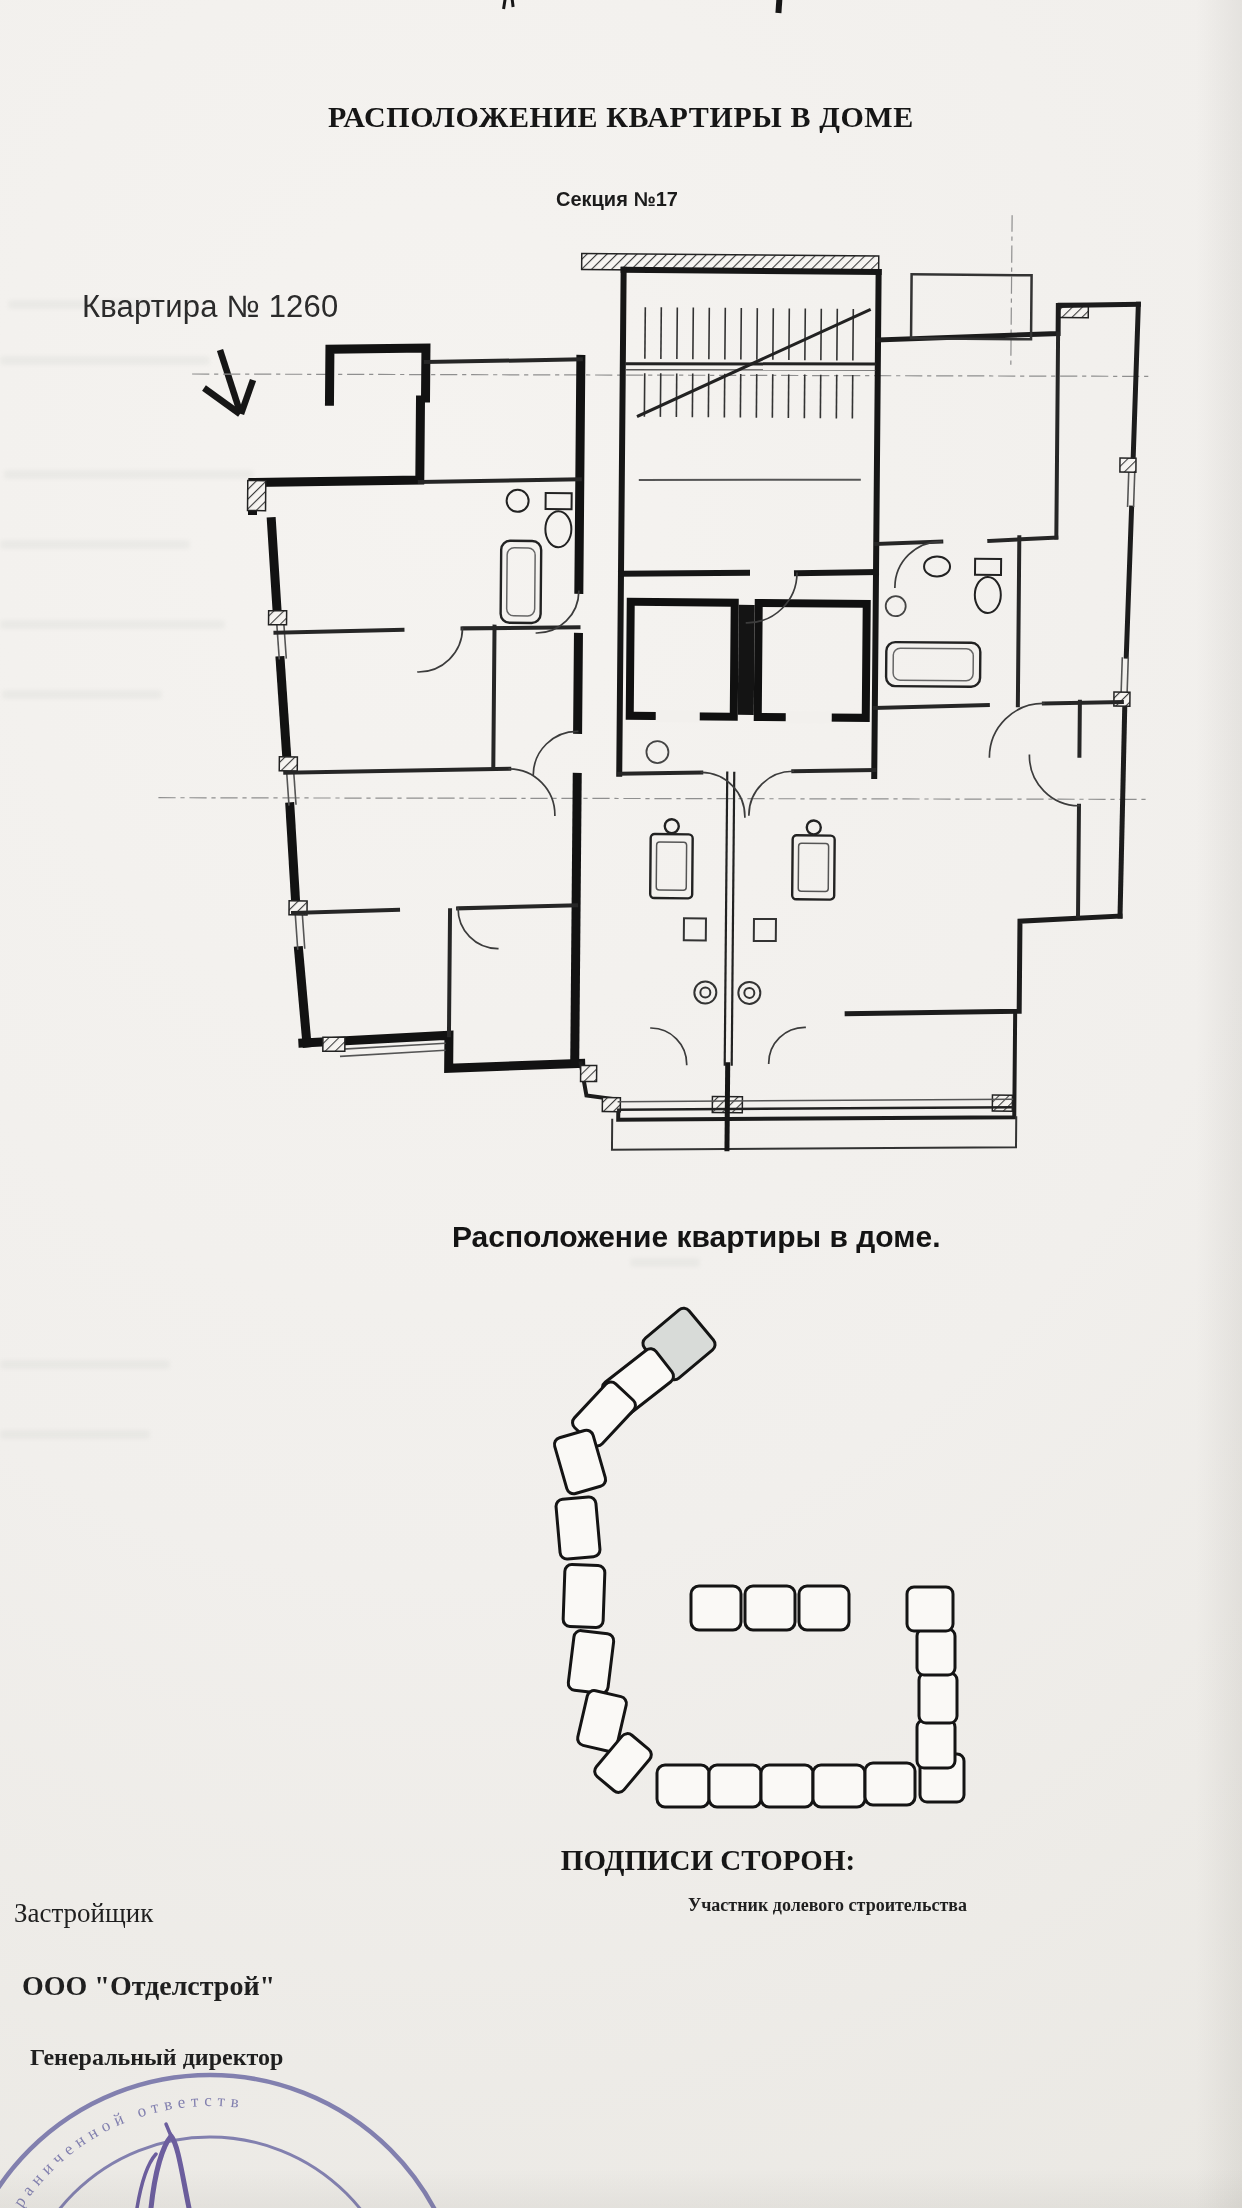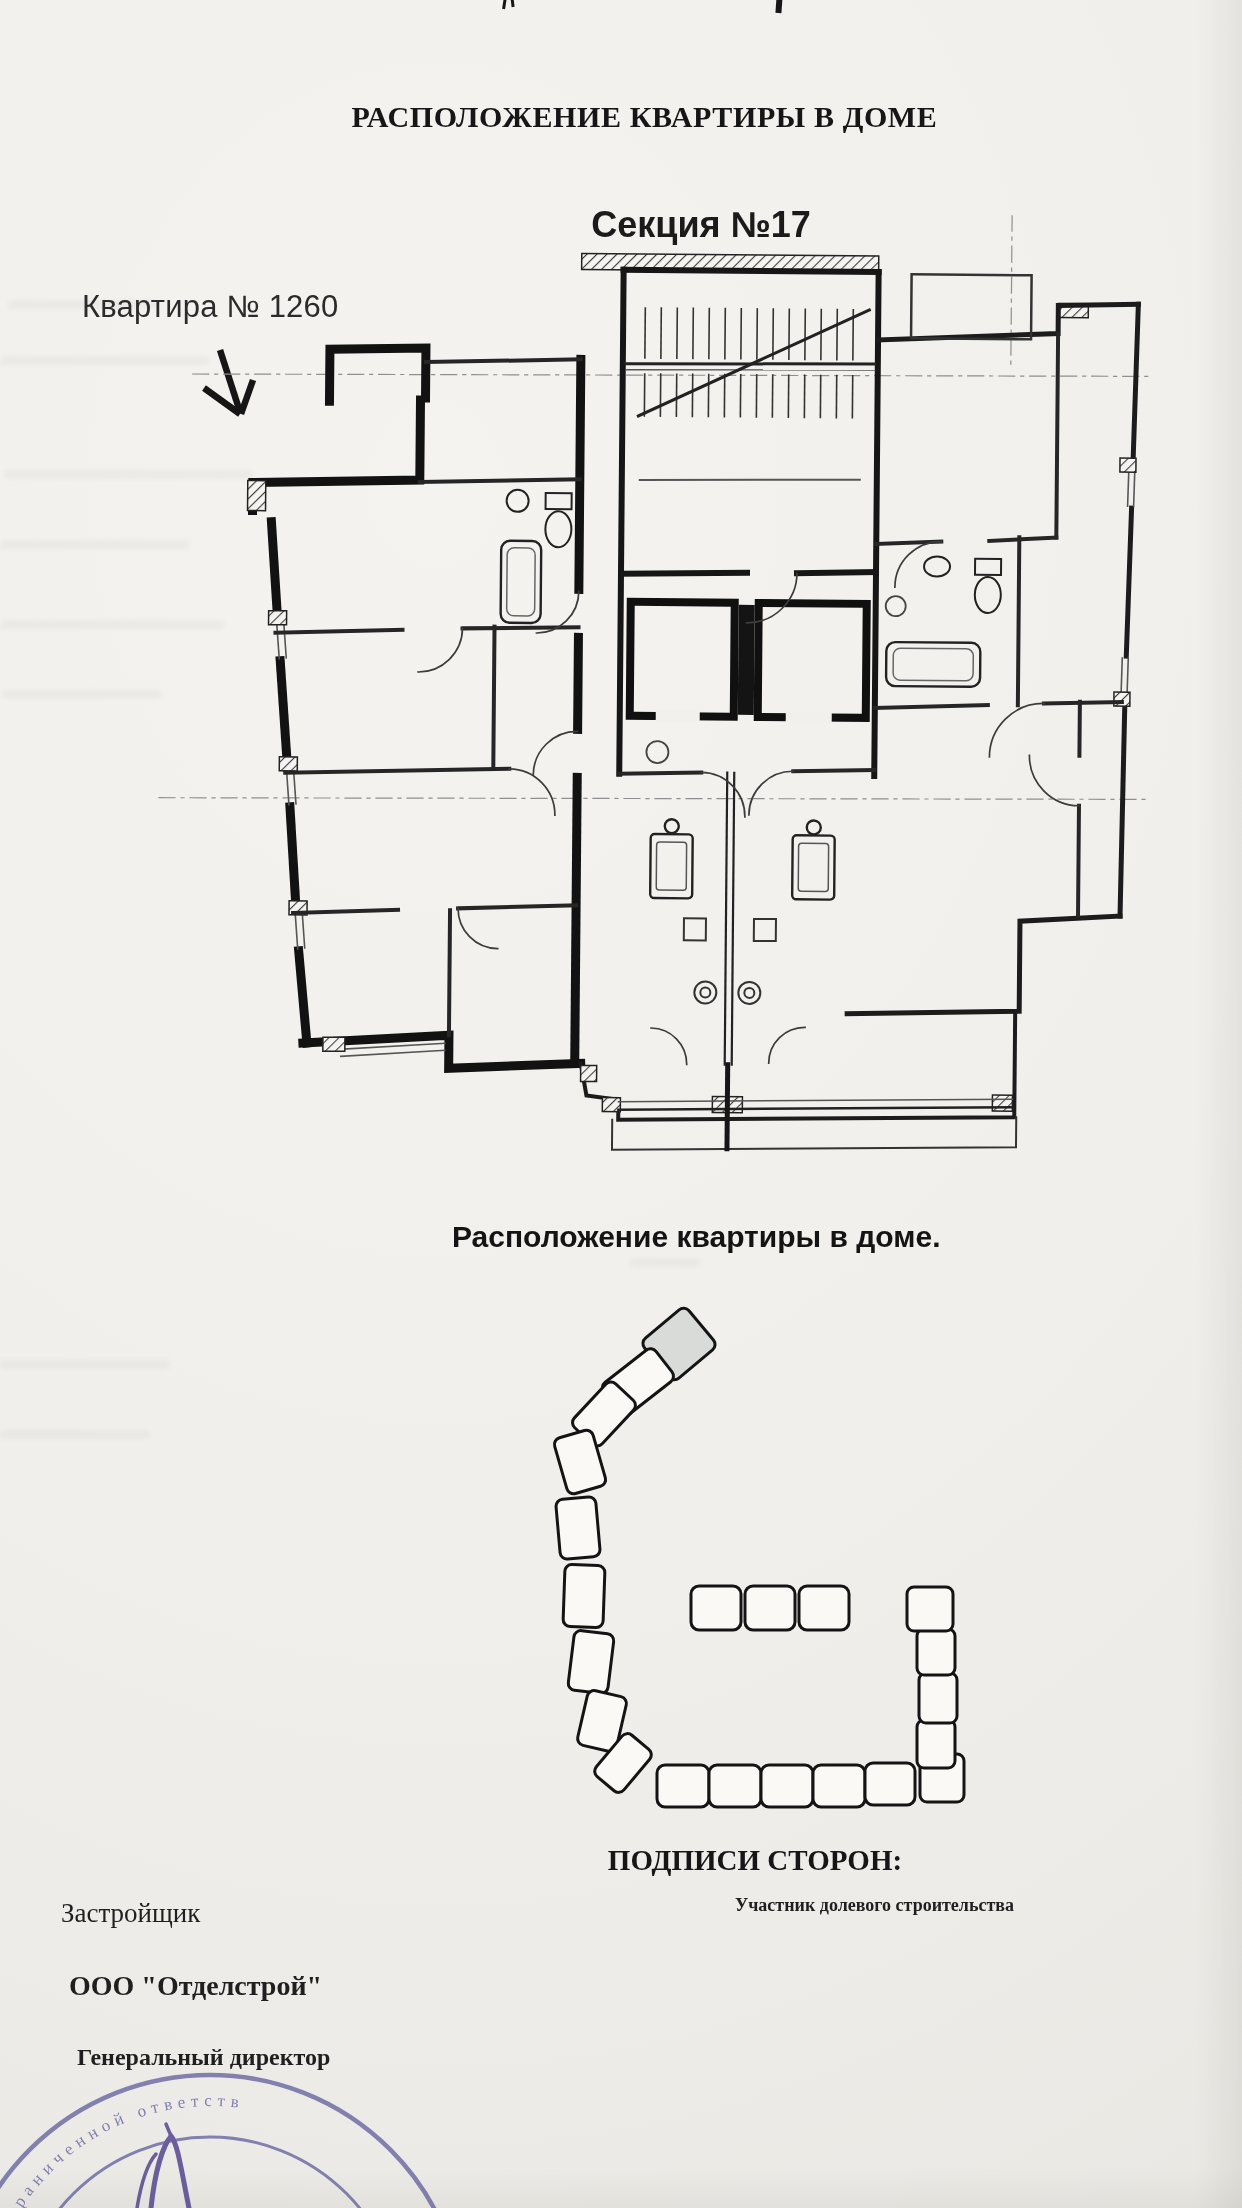--- a/index.html
+++ b/index.html
@@ -1,26 +1,26 @@
 <!DOCTYPE html>
 <html><head>
 <meta charset="utf-8">
 <style>
   html,body{margin:0;padding:0;background:#888;}
   .page{position:relative;width:1242px;height:2208px;overflow:hidden;
     background:radial-gradient(130% 90% at 35% 22%, #f5f3f0 0%, #f1efec 55%, #eae8e3 100%);
     font-family:"Liberation Sans",sans-serif;color:#1f1f1f;}
-  .serif{font-family:"Liberation Serif",serif;padding-left:47px;}
+  .serif{font-family:"Liberation Serif",serif;}
   .abs{position:absolute;}
   .edge-right{position:absolute;top:0;right:0;bottom:0;width:46px;
     background:linear-gradient(to right,rgba(60,55,45,0),rgba(60,55,45,.07));}
   .edge-bottom{position:absolute;left:0;right:0;bottom:0;height:40px;
     background:linear-gradient(to bottom,rgba(60,55,45,0),rgba(60,55,45,.05));}
   .doc-title{left:0;right:0;top:100px;text-align:center;font-weight:bold;font-size:30px;letter-spacing:.6px;color:#161616;}
-  .section-label{left:556px;top:204px;width:290px;text-align:center;font-weight:bold;font-size:36px;color:#1b1b1b;}
+  .section-label{left:556px;top:188px;width:290px;text-align:left;font-weight:bold;font-size:20px;color:#1b1b1b;}
   .callout{left:82px;font-size:31px;color:#2b2b2b;letter-spacing:.2px;margin-top:43px;}
   .subheading{left:452px;top:1220px;font-size:30px;font-weight:bold;color:#141414;text-align:center;}
   .sig-heading{left:540px;top:1836px;width:336px;text-align:center;font-weight:bold;font-size:29px;color:#161616;margin-top:8px;}
   .role-left{left:14px;top:1898px;font-weight:normal;font-size:27px;}
   .role-right{left:688px;top:1895px;font-weight:bold;font-size:18px;}
   .company{left:22px;top:1970px;font-weight:bold;font-size:28px;}
   .sig-title{left:30px;top:2044px;font-weight:bold;font-size:24px;}
   .ghost{position:absolute;background:#7d8c84;opacity:.07;filter:blur(2px);border-radius:4px;height:9px;}
   .mark{position:absolute;background:#161616;}
   svg{position:absolute;overflow:visible;}

